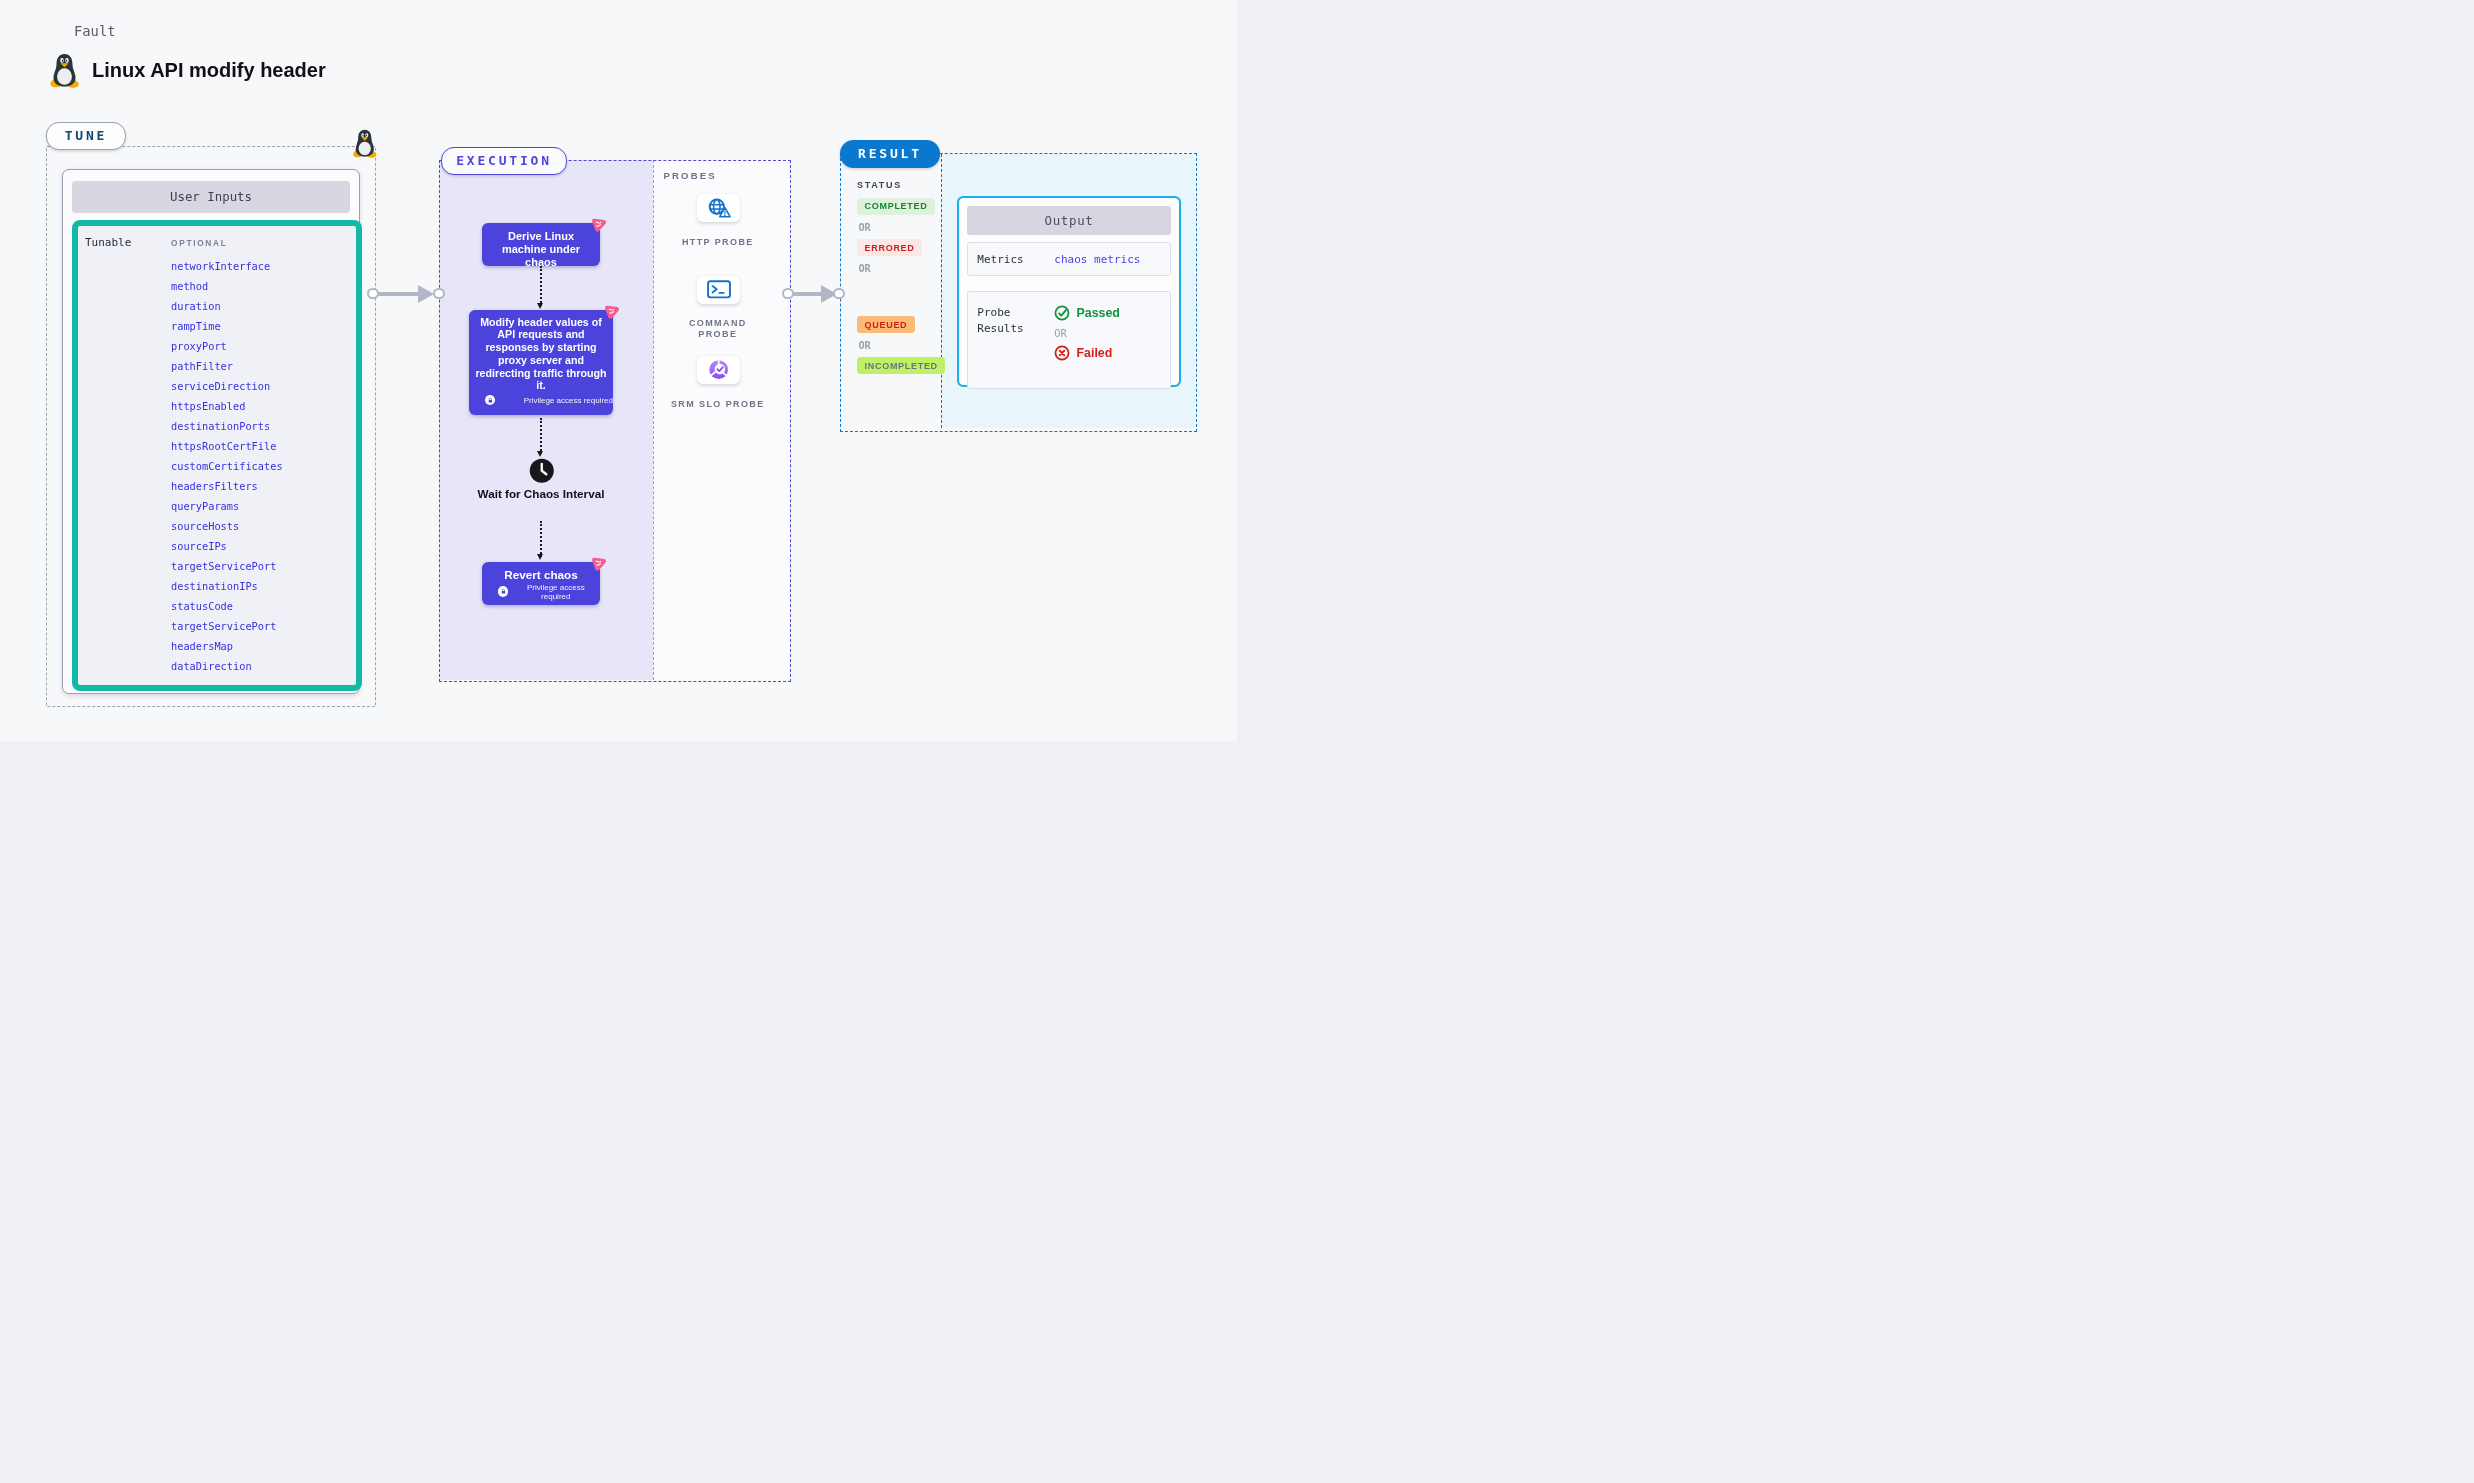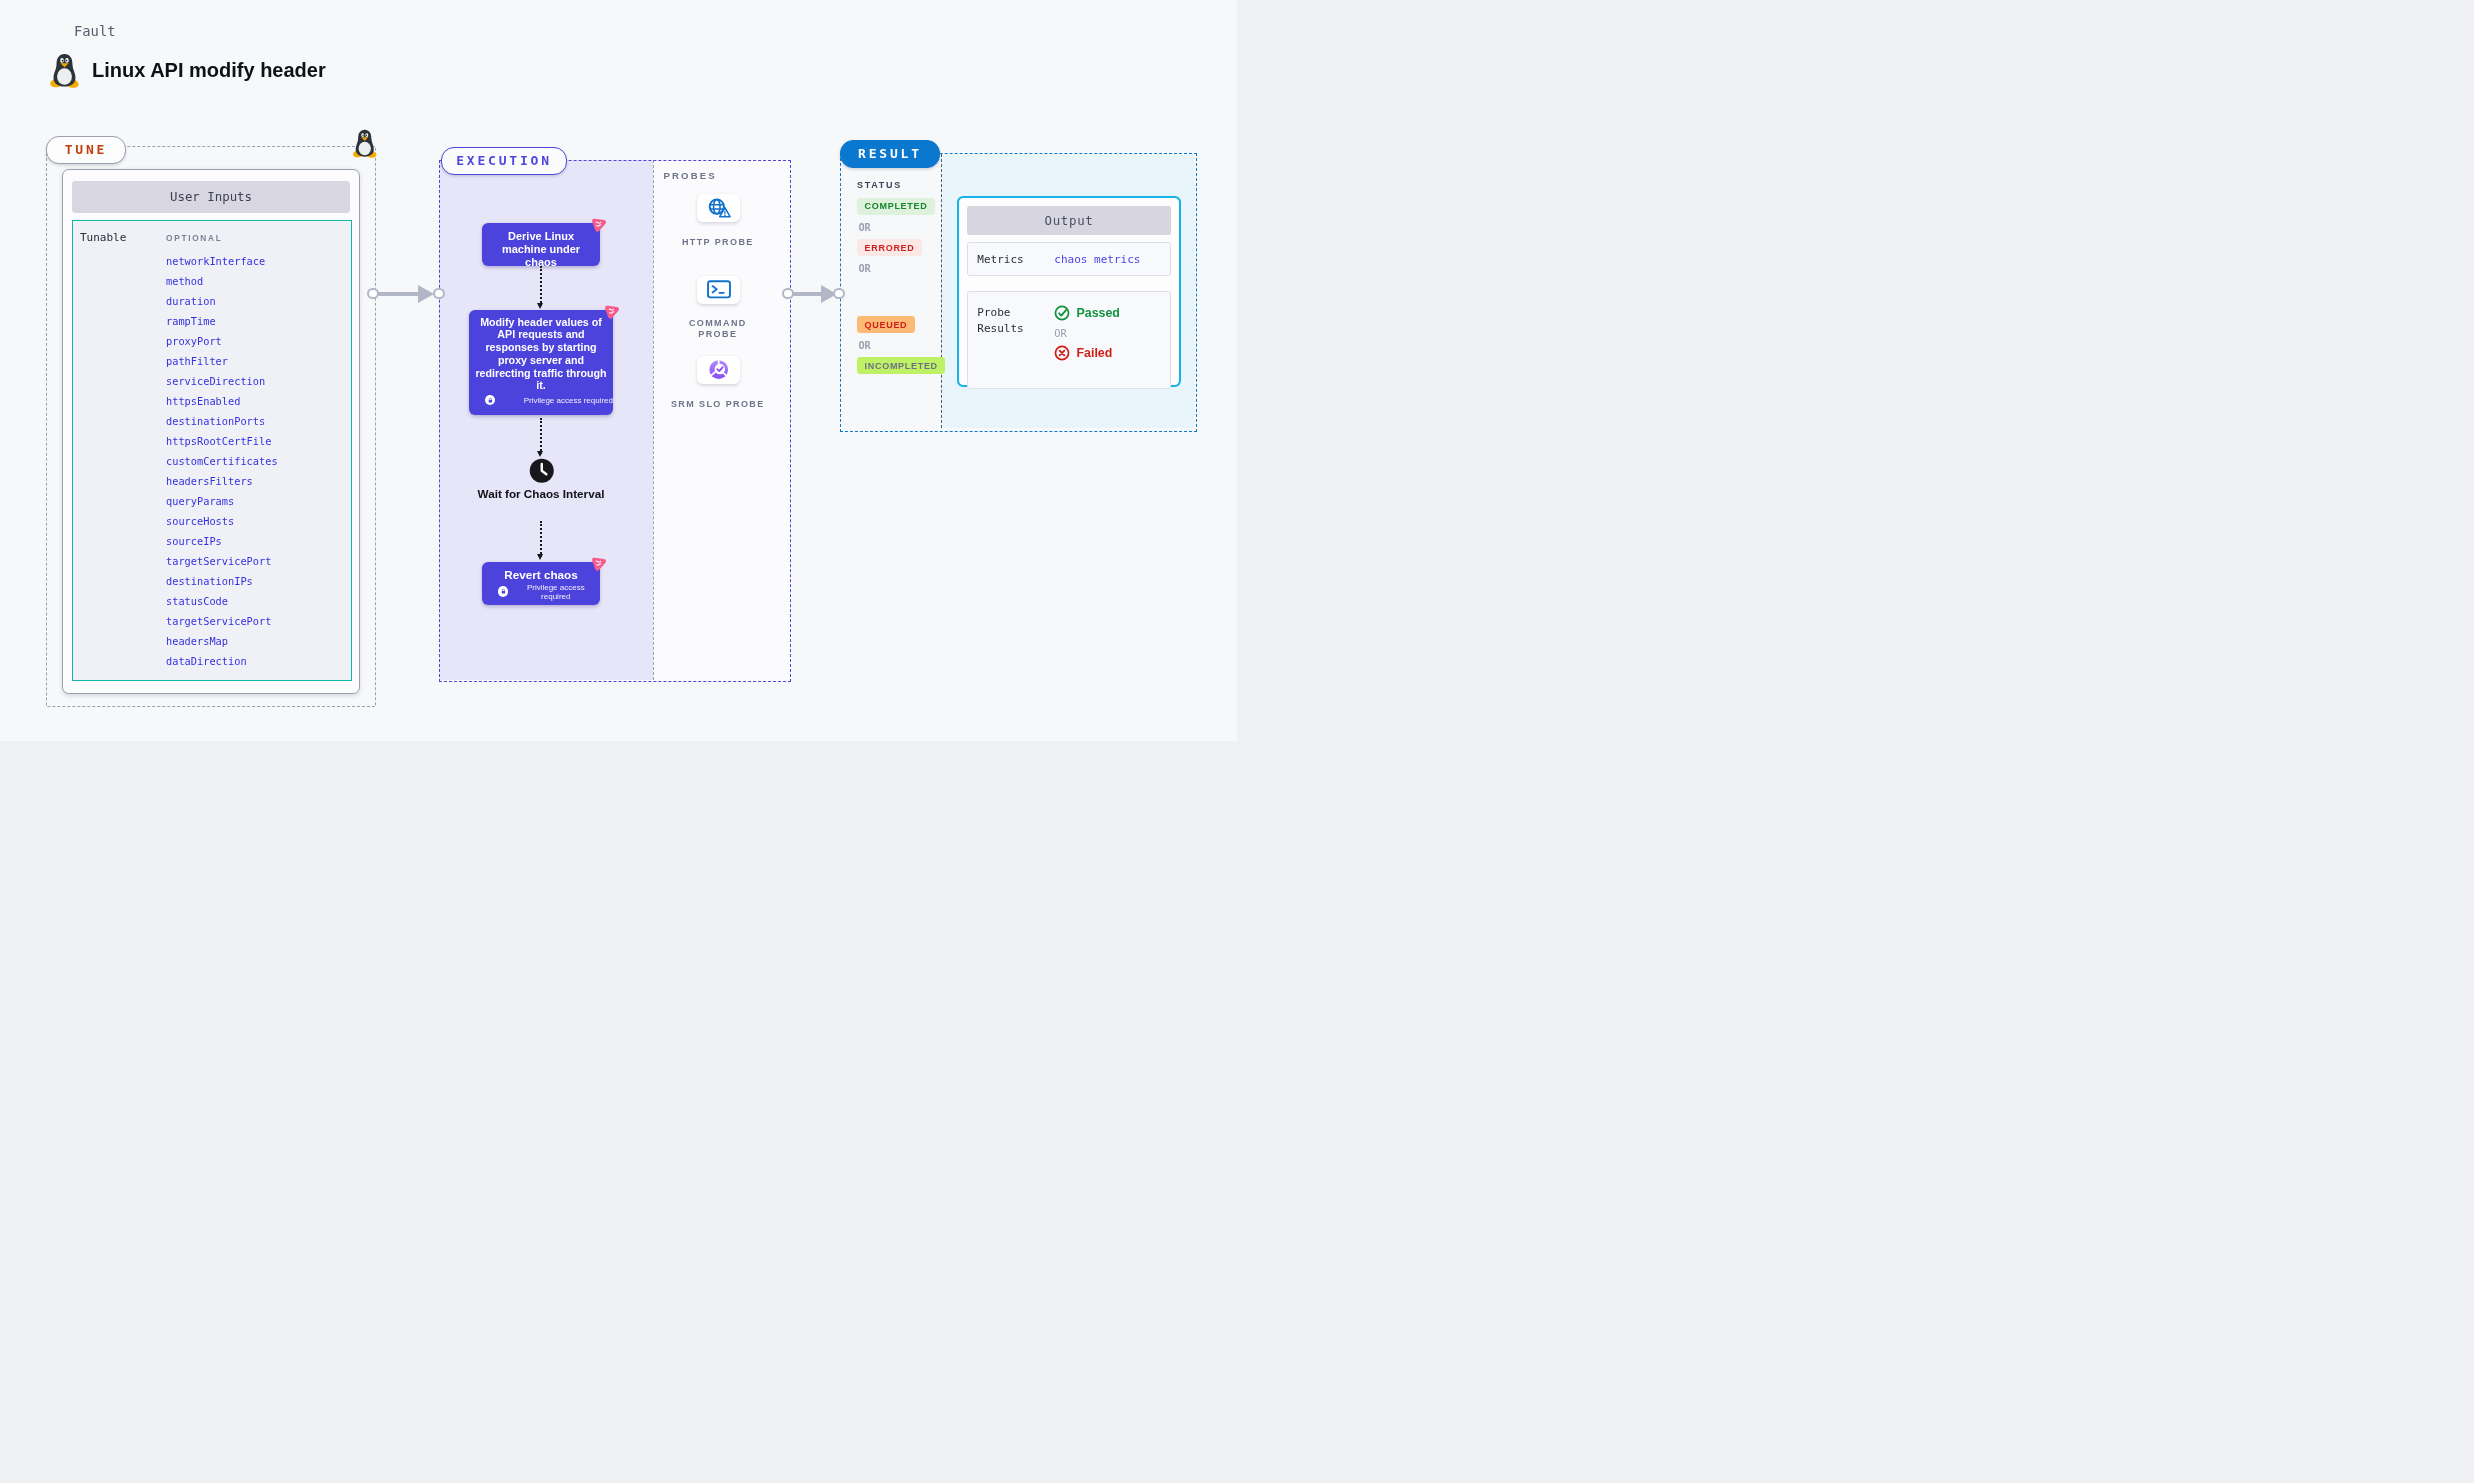--- a/index.html
+++ b/index.html
@@ -12,33 +12,33 @@
                font-family:"DejaVu Sans Mono","Liberation Mono",monospace;margin-left:28px;}
   .page-title{position:absolute;left:92px;top:59px;font-size:20px;font-weight:bold;color:#101018;}
   .tux-title{position:absolute;left:48px;top:52px;width:33px;height:36px;}
   .tux-corner{position:absolute;left:351px;top:128px;width:27.5px;height:30px;z-index:6;}
 
   
   .pill{position:absolute;z-index:5;border-radius:13px;height:26px;line-height:25px;
         text-align:center;font-weight:bold;letter-spacing:2.8px;font-size:13px;
         font-family:"DejaVu Sans Mono","Liberation Mono",monospace;
         box-shadow:0 1.4px 2.8px rgba(40,40,70,.18);}
-  .pill-tune{left:46px;top:136px;width:78px;background:#fdfdfe;border:1.4px solid #99a1ac;color:#c2410c;}
+  .pill-tune{left:46px;top:122px;width:78px;background:#fdfdfe;border:1.4px solid #99a1ac;color:#0c4a6e;}
   .pill-exec{left:441px;top:147px;width:124px;background:#fbfbfe;border:1.7px solid #4f47d9;color:#4f47d9;}
   .pill-result{left:840px;top:140px;width:98px;background:#0b78d0;border:1.7px solid #0b78d0;color:#ffffff;}
 
   
   .tune-box{position:absolute;left:46px;top:146px;width:328px;height:559px;
             border:1.4px dashed #9aa2ae;border-radius:1.4px;}
   .ui-card{position:absolute;left:62px;top:169px;width:296px;height:523px;background:#fcfcfe;
            border:1.4px solid #98a0ab;border-radius:6.9px;box-shadow:0 1.4px 4.1px rgba(40,40,70,.15);}
   .ui-header{position:absolute;left:9px;top:11px;width:278px;height:32px;background:#d8d7e1;
              border-radius:3.4px;line-height:32px;text-align:center;font-size:12.4px;color:#3e4054;}
   .ui-inner{position:absolute;left:9px;top:50px;width:278px;height:459px;background:#f0f1f7;
-            border:1px solid #14b8a6;border-radius:0;}
+            border:6px solid #14b8a6;border-radius:8px;}
   .tunable-label{position:absolute;left:6.9px;top:10.3px;font-size:11px;color:#2b2d3b;}
   .optional-label{position:absolute;left:93px;top:11.7px;font-size:8.3px;font-weight:bold;
                   letter-spacing:1.7px;color:#7b8195;}
   .tunable-list{position:absolute;left:93px;top:30px;}
   .tunable{height:20px;line-height:20px;font-size:10.3px;color:#3431e0;
            font-family:"DejaVu Sans Mono","Liberation Mono",monospace;cursor:pointer;}
 
   
   .hconn{position:absolute;z-index:7;}
   .hconn .line{position:absolute;height:4.8px;background:#b3b6c7;top:-2.4px;}

